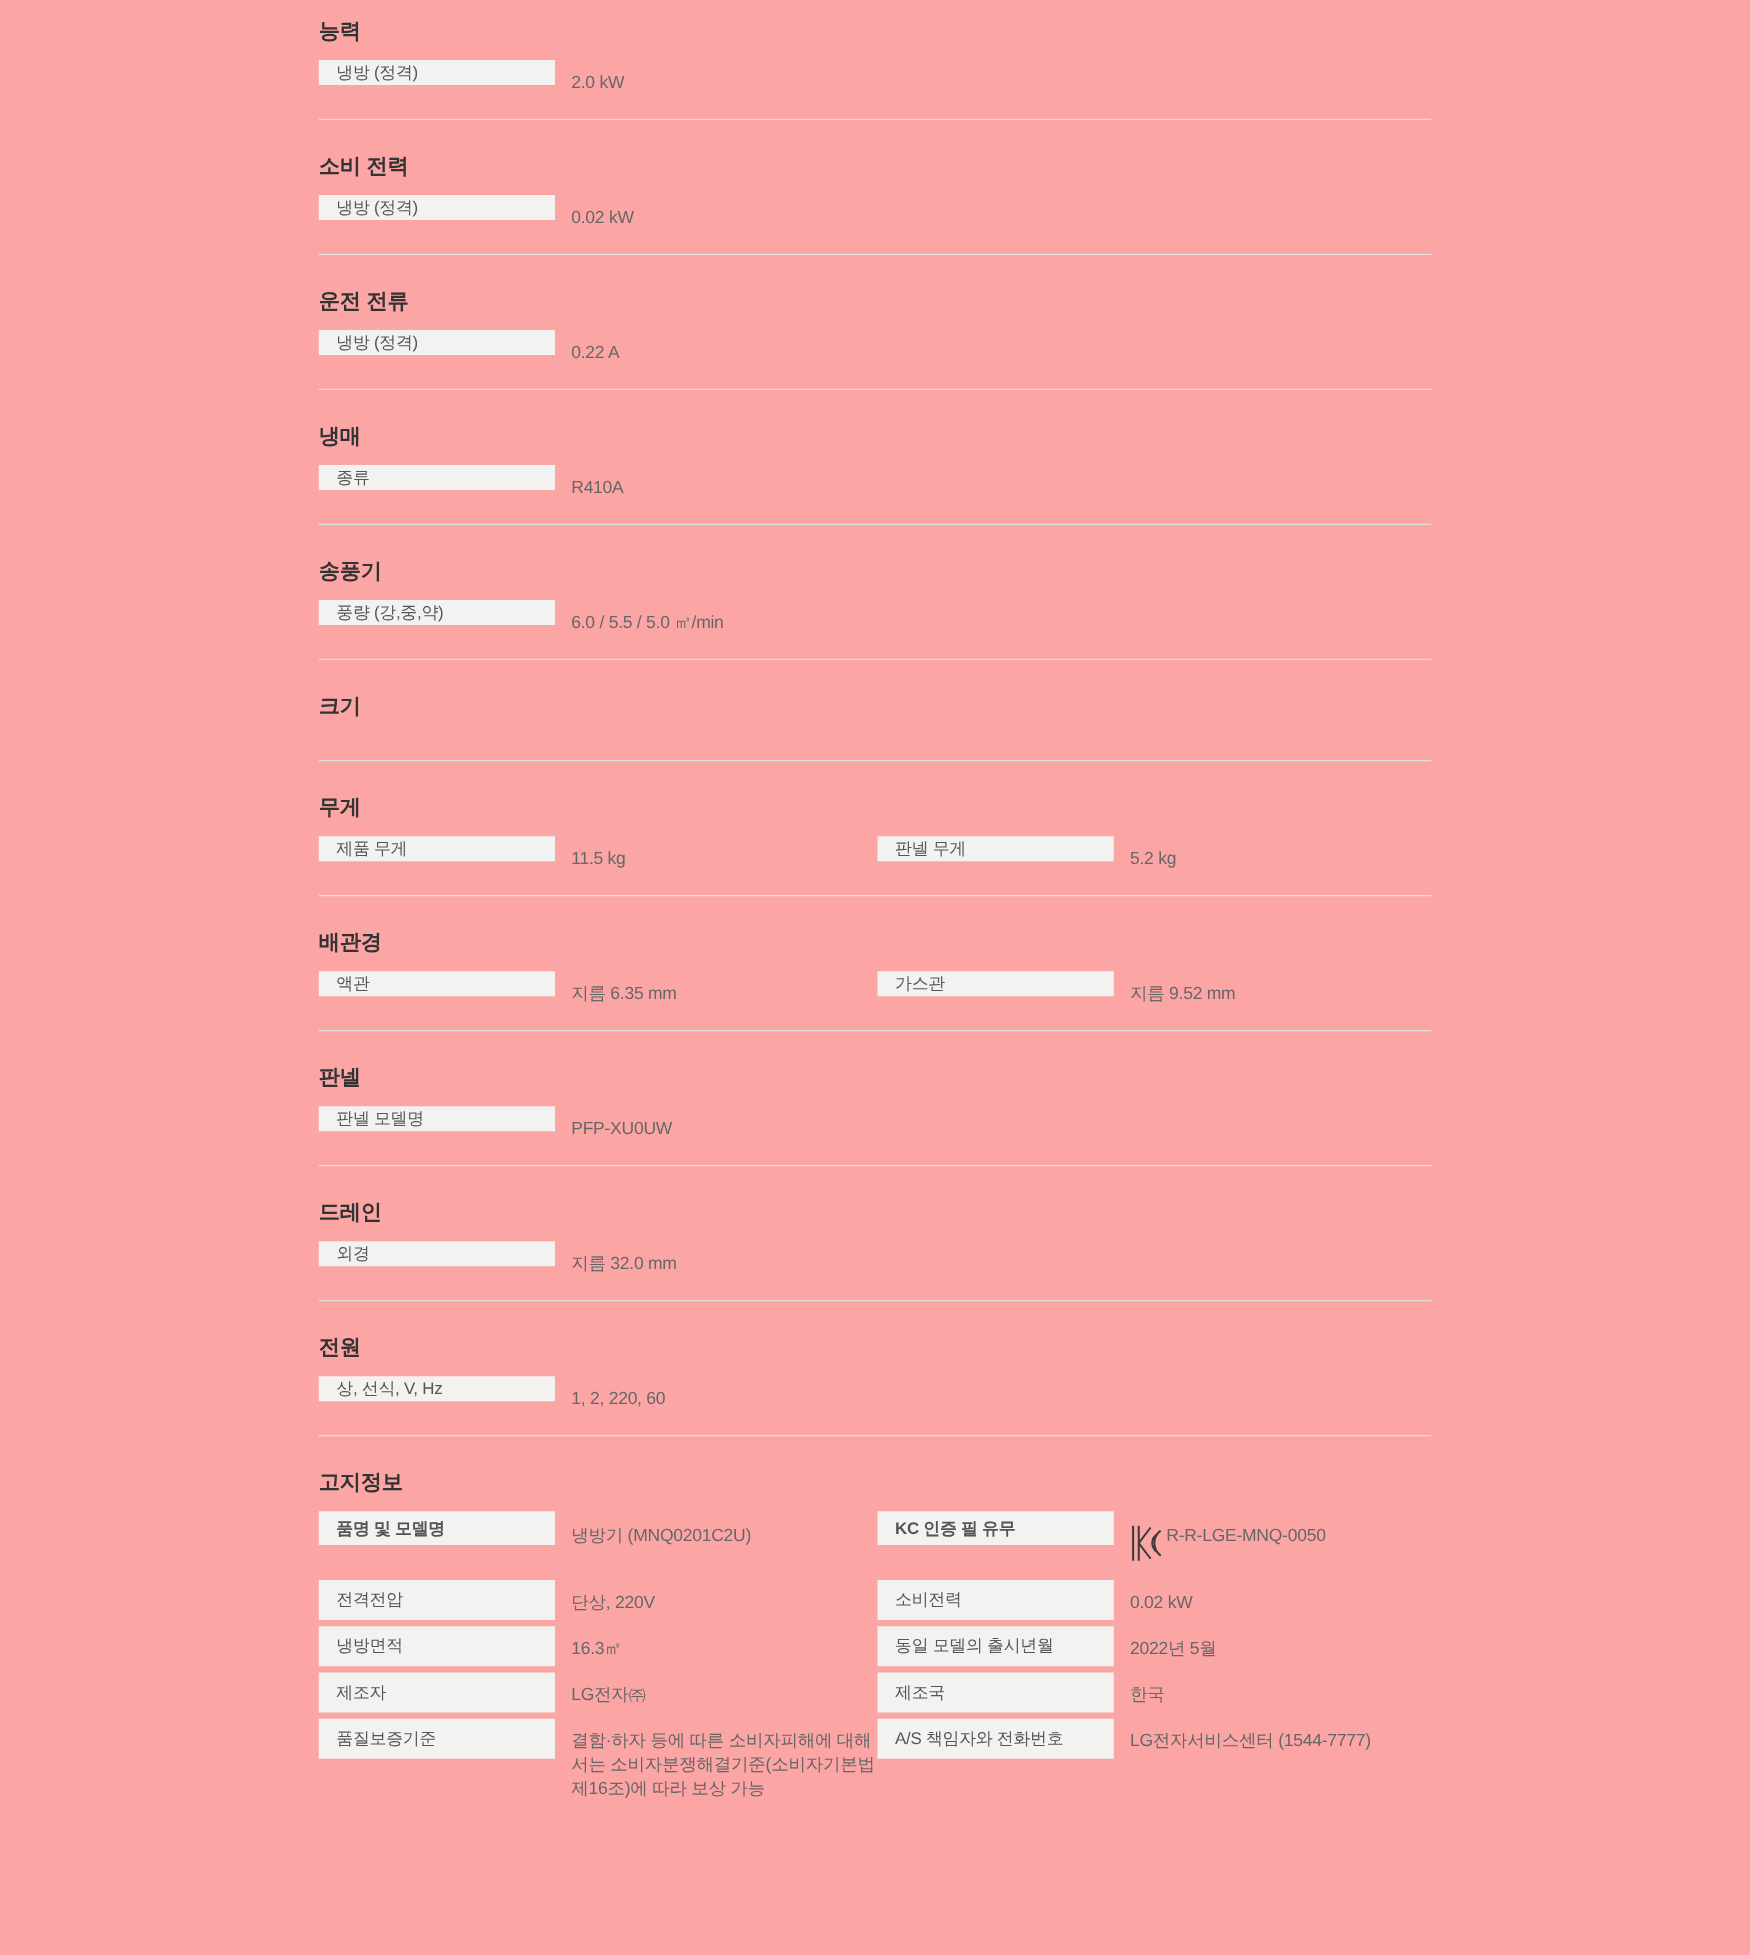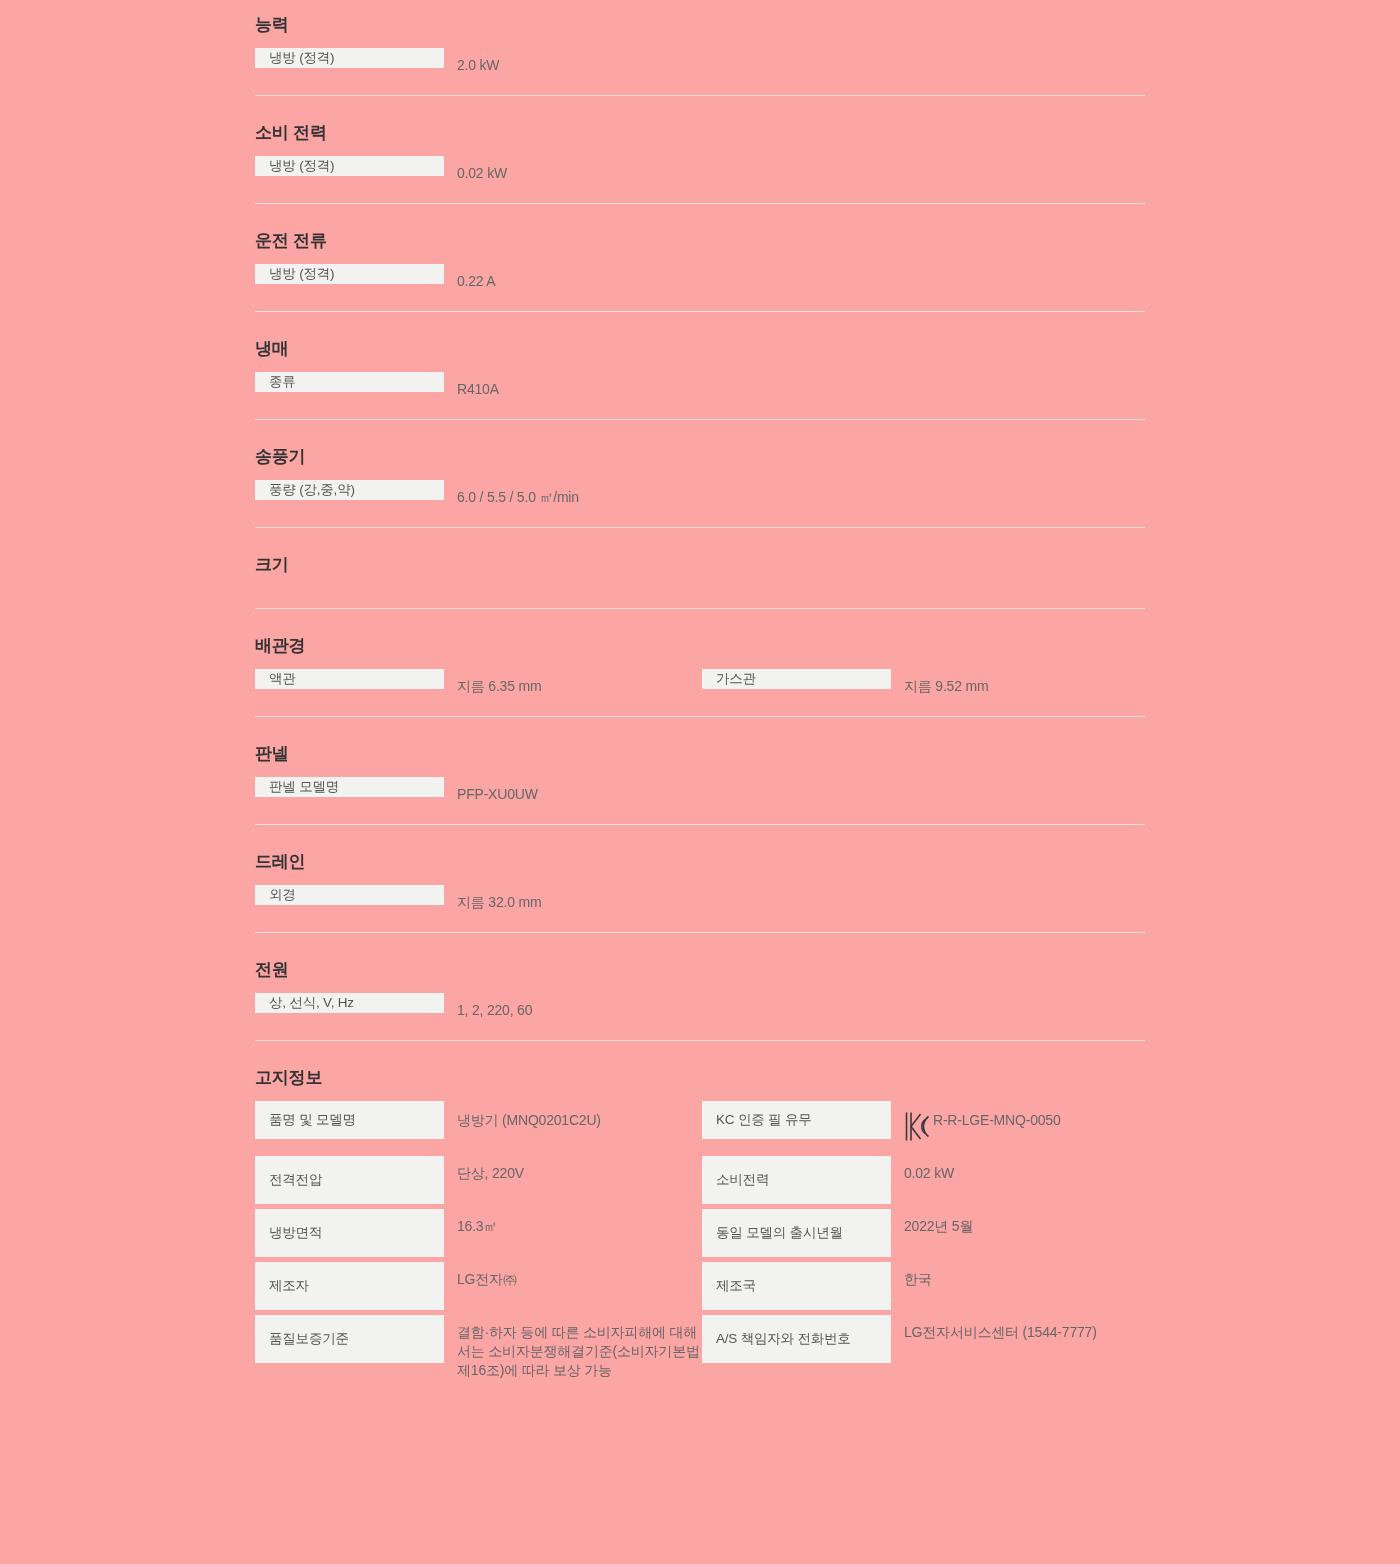--- a/index.html
+++ b/index.html
@@ -46,22 +46,22 @@
     width: 175px;
     padding-left: 14px;
     height: 20px;
     background: var(--labelbg, #f2f2f0);
     display: flex;
     align-items: center;
     font-size: 13.5px;
     color: #555555;
     letter-spacing: -0.2px;
   }
-  .row.info .label-box { height: 48px; }
-  .row.first-info .label-box { height: 38px; }
+  .row.info .label-box { height: 32px; }
+  .row.first-info .label-box { height: 27px; font-weight: bold; }
   .value {
     margin-left: 13px;
     padding-top: 8px;
     font-size: 14px;
     line-height: 19px;
     color: var(--text, #666666);
     max-width: 245px;
     letter-spacing: -0.2px;
   }
   .row.first-info .value { padding-top: 10px; }
@@ -118,20 +118,33 @@
         <h3 class="sec-title">송풍기</h3>
         <div class="row">
           <div class="cell">
             <div class="label-box">풍량 (강,중,약)</div>
             <div class="value"><span>6.0 / 5.5 / 5.0 ㎥/min</span></div>
           </div>
         </div>
       </section>
       <section class="section">
         <h3 class="sec-title">크기</h3>
+      </section>
+      <section class="section">
+        <h3 class="sec-title">무게</h3>
+        <div class="row">
+          <div class="cell">
+            <div class="label-box">제품 무게</div>
+            <div class="value"><span>11.5 kg</span></div>
+          </div>
+          <div class="cell">
+            <div class="label-box">판넬 무게</div>
+            <div class="value"><span>5.2 kg</span></div>
+          </div>
+        </div>
       </section>
       <section class="section">
         <h3 class="sec-title">배관경</h3>
         <div class="row">
           <div class="cell">
             <div class="label-box">액관</div>
             <div class="value"><span>지름 6.35 mm</span></div>
           </div>
           <div class="cell">
             <div class="label-box">가스관</div>

